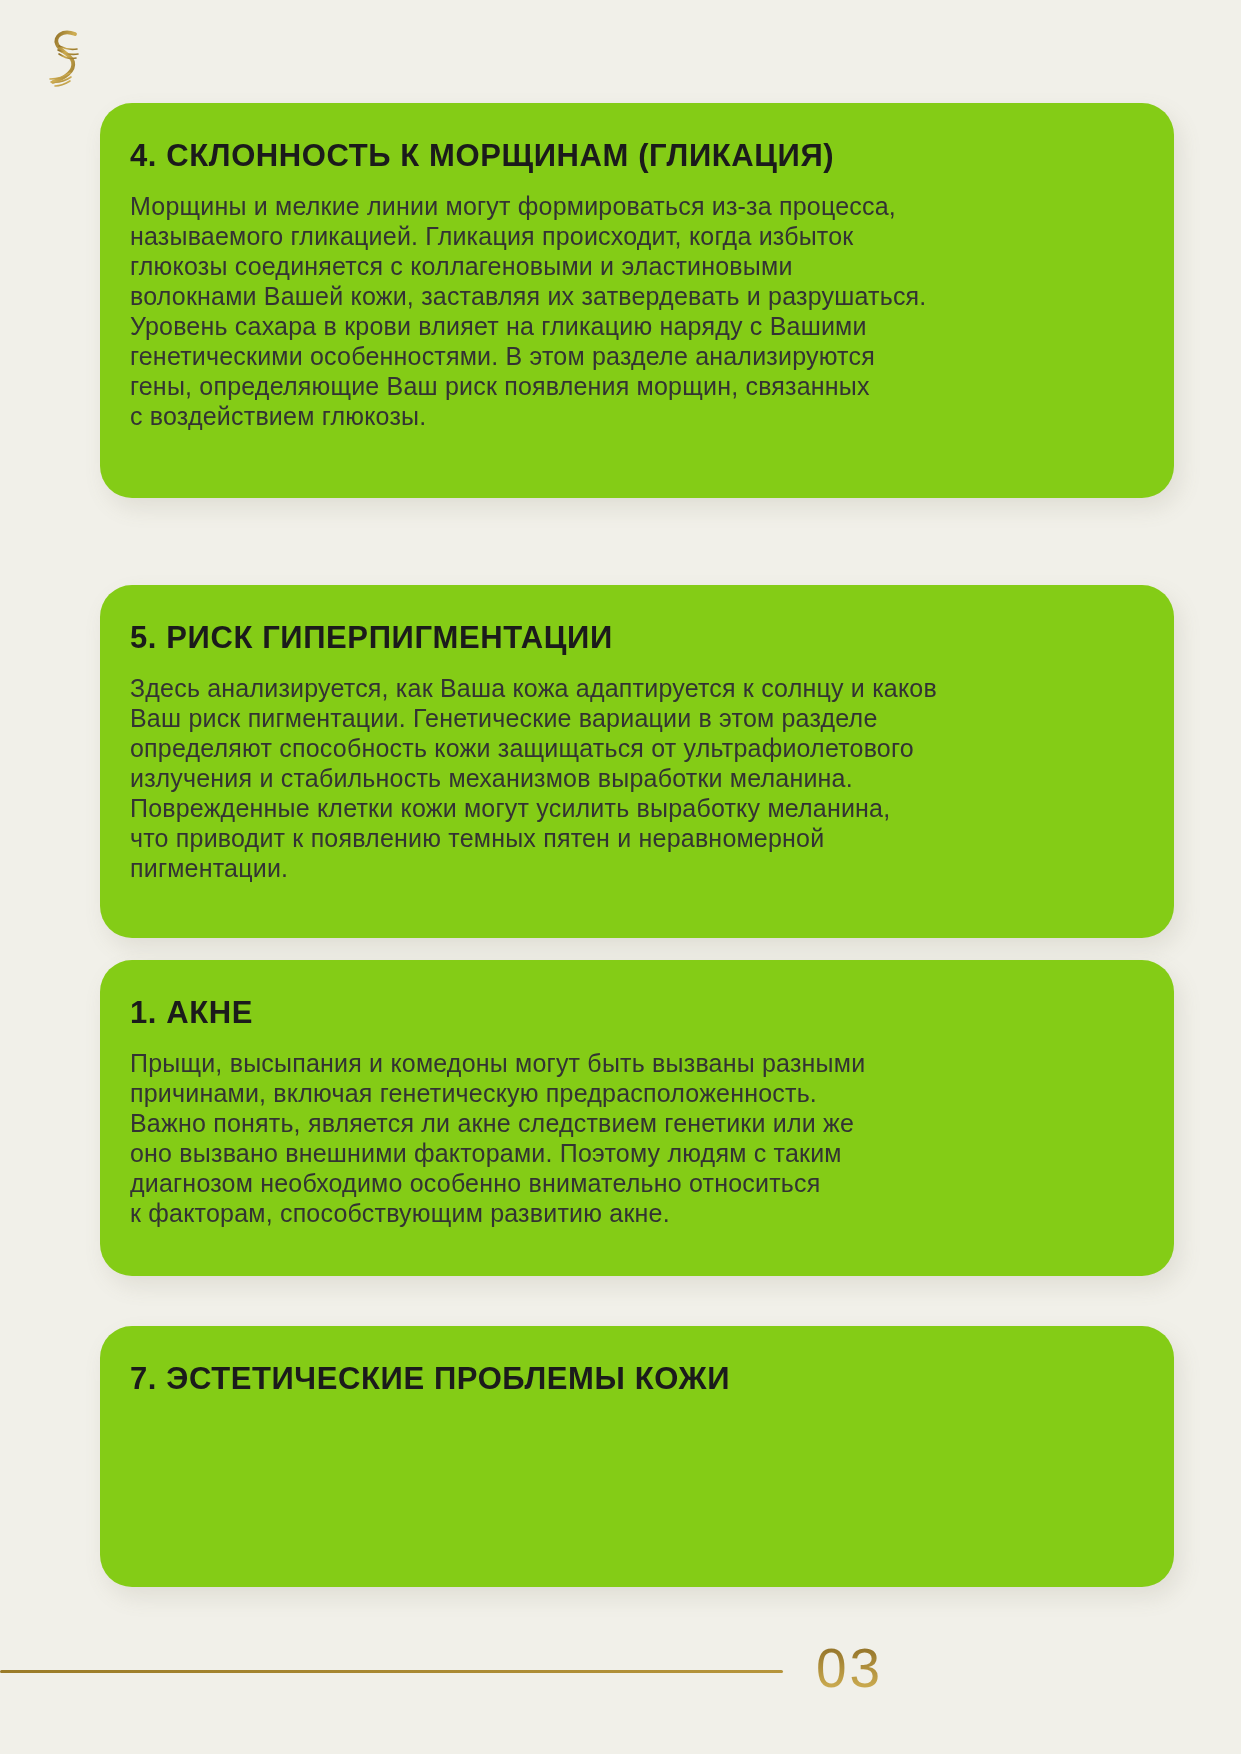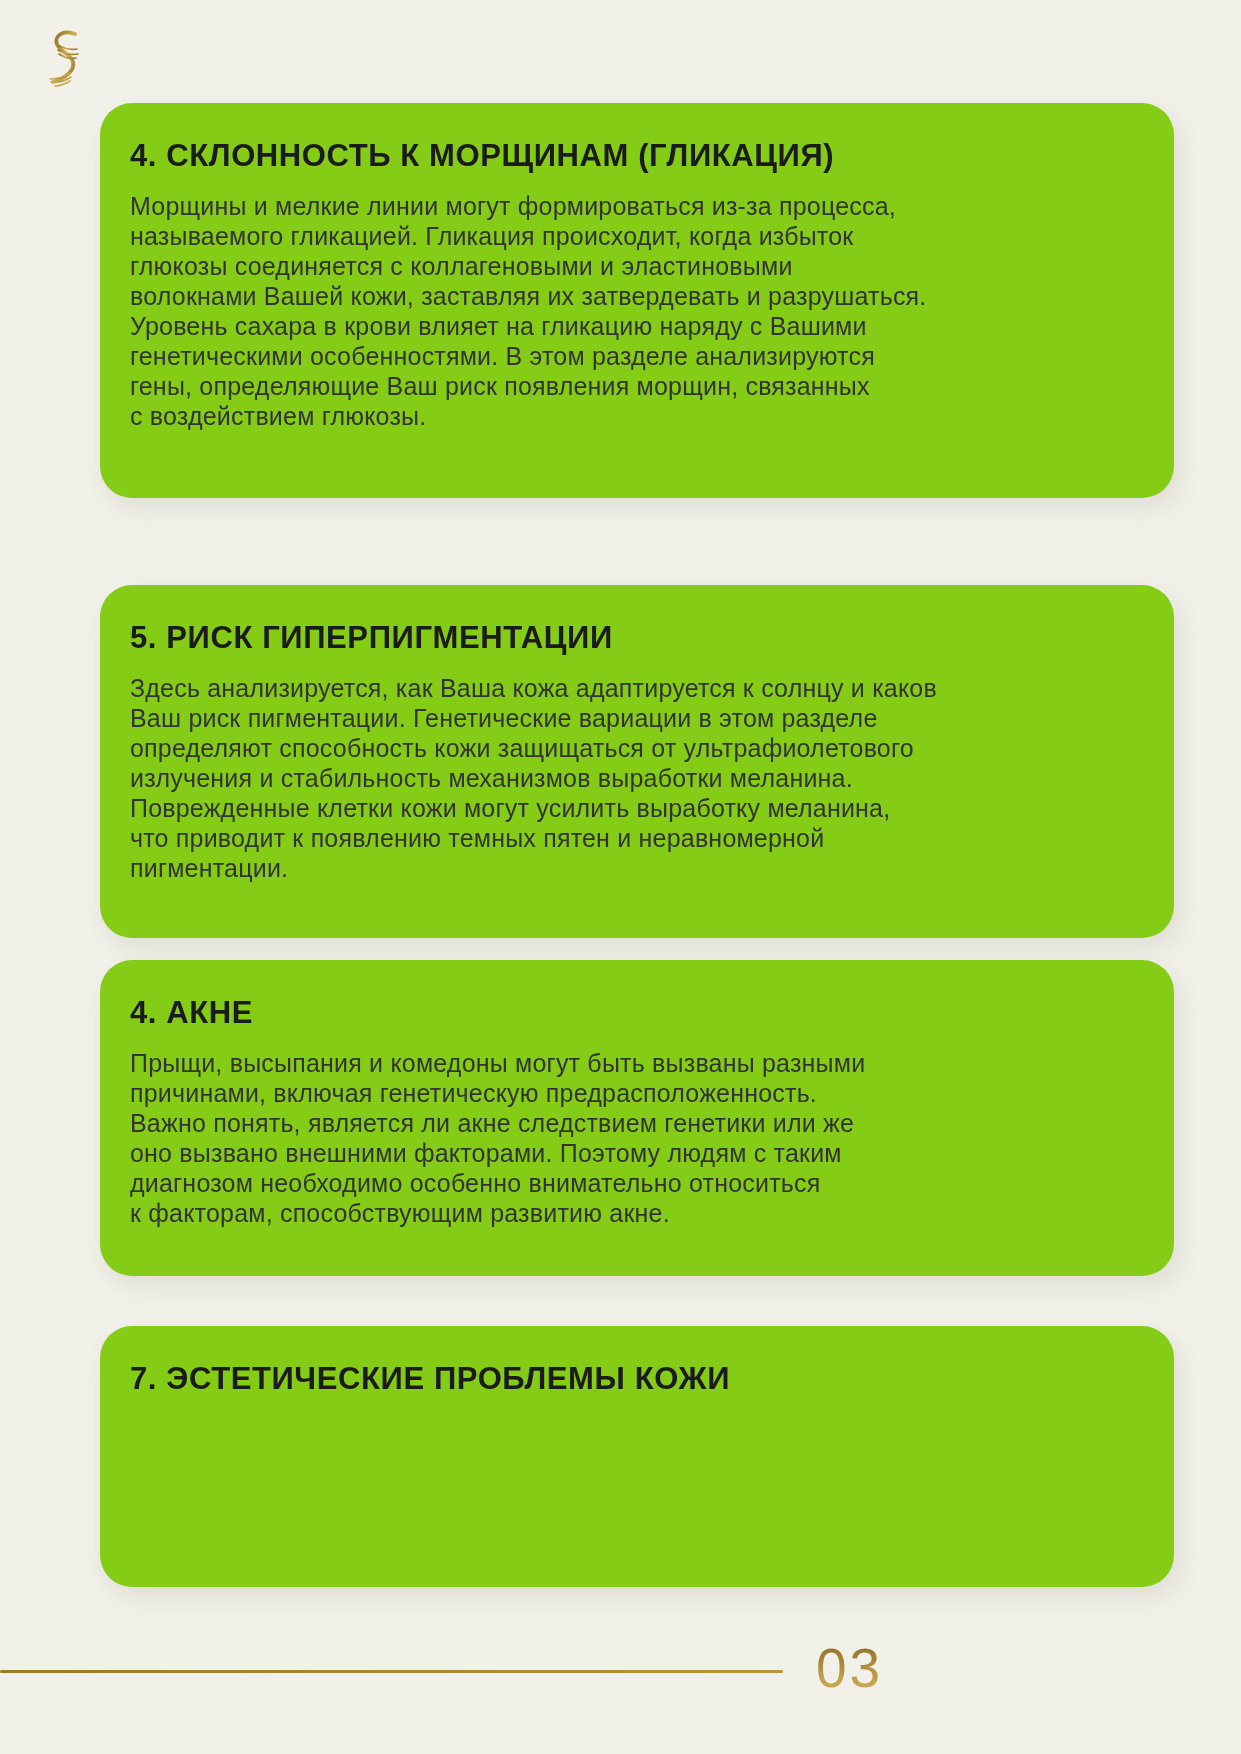--- a/index.html
+++ b/index.html
@@ -119,21 +119,21 @@
     <p class="section-body">Здесь анализируется, как Ваша кожа адаптируется к солнцу и каков
 Ваш риск пигментации. Генетические вариации в этом разделе
 определяют способность кожи защищаться от ультрафиолетового
 излучения и стабильность механизмов выработки меланина.
 Поврежденные клетки кожи могут усилить выработку меланина,
 что приводит к появлению темных пятен и неравномерной
 пигментации.</p>
   </section>
 
   <section class="card card-3">
-    <h2 class="section-title">4. АКНЕ</h2>
+    <h2 class="section-title">1. АКНЕ</h2>
     <p class="section-body">Прыщи, высыпания и комедоны могут быть вызваны разными
 причинами, включая генетическую предрасположенность.
 Важно понять, является ли акне следствием генетики или же
 оно вызвано внешними факторами. Поэтому людям с таким
 диагнозом необходимо особенно внимательно относиться
 к факторам, способствующим развитию акне.</p>
   </section>
 
   <section class="card card-4">
     <h2 class="section-title">7. ЭСТЕТИЧЕСКИЕ ПРОБЛЕМЫ КОЖИ</h2>

